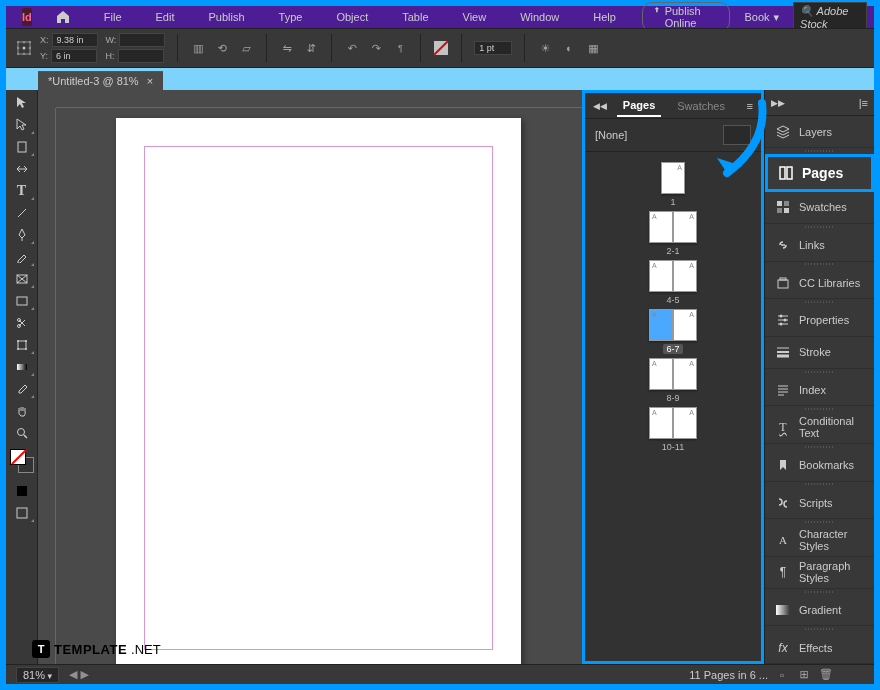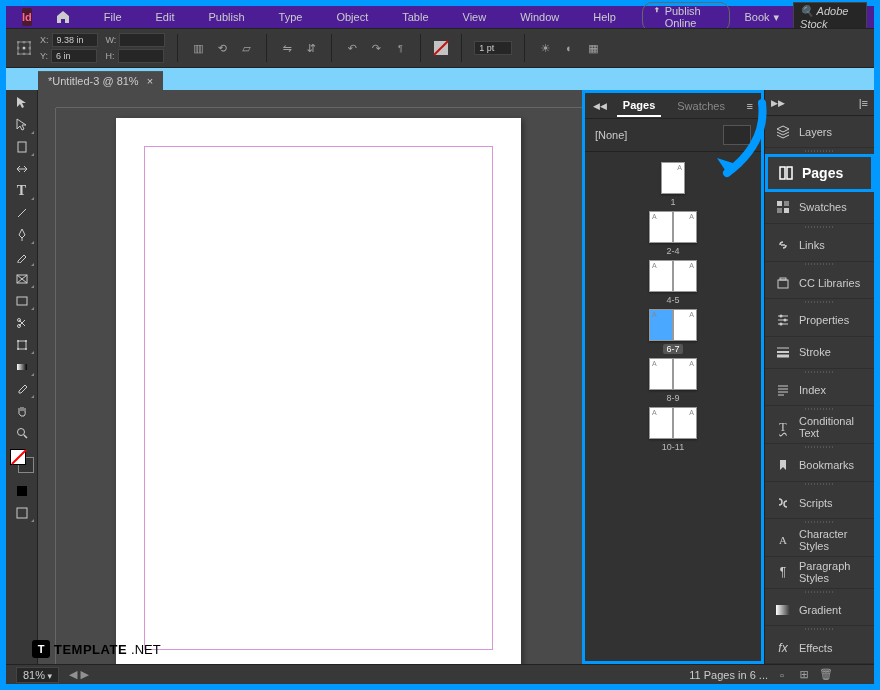--- a/index.html
+++ b/index.html
@@ -347,21 +347,21 @@
           </div>
           <div class="page-thumb">
             <div class="thumb-box">
               <div class="thumb-page">
                 <span class="ltr l">A</span>
               </div>
               <div class="thumb-page">
                 <span class="ltr r">A</span>
               </div>
             </div>
-            <div class="thumb-label">2-4</div>
+            <div class="thumb-label">2-1</div>
           </div>
           <div class="page-thumb">
             <div class="thumb-box">
               <div class="thumb-page">
                 <span class="ltr l">A</span>
               </div>
               <div class="thumb-page">
                 <span class="ltr r">A</span>
               </div>
             </div>

